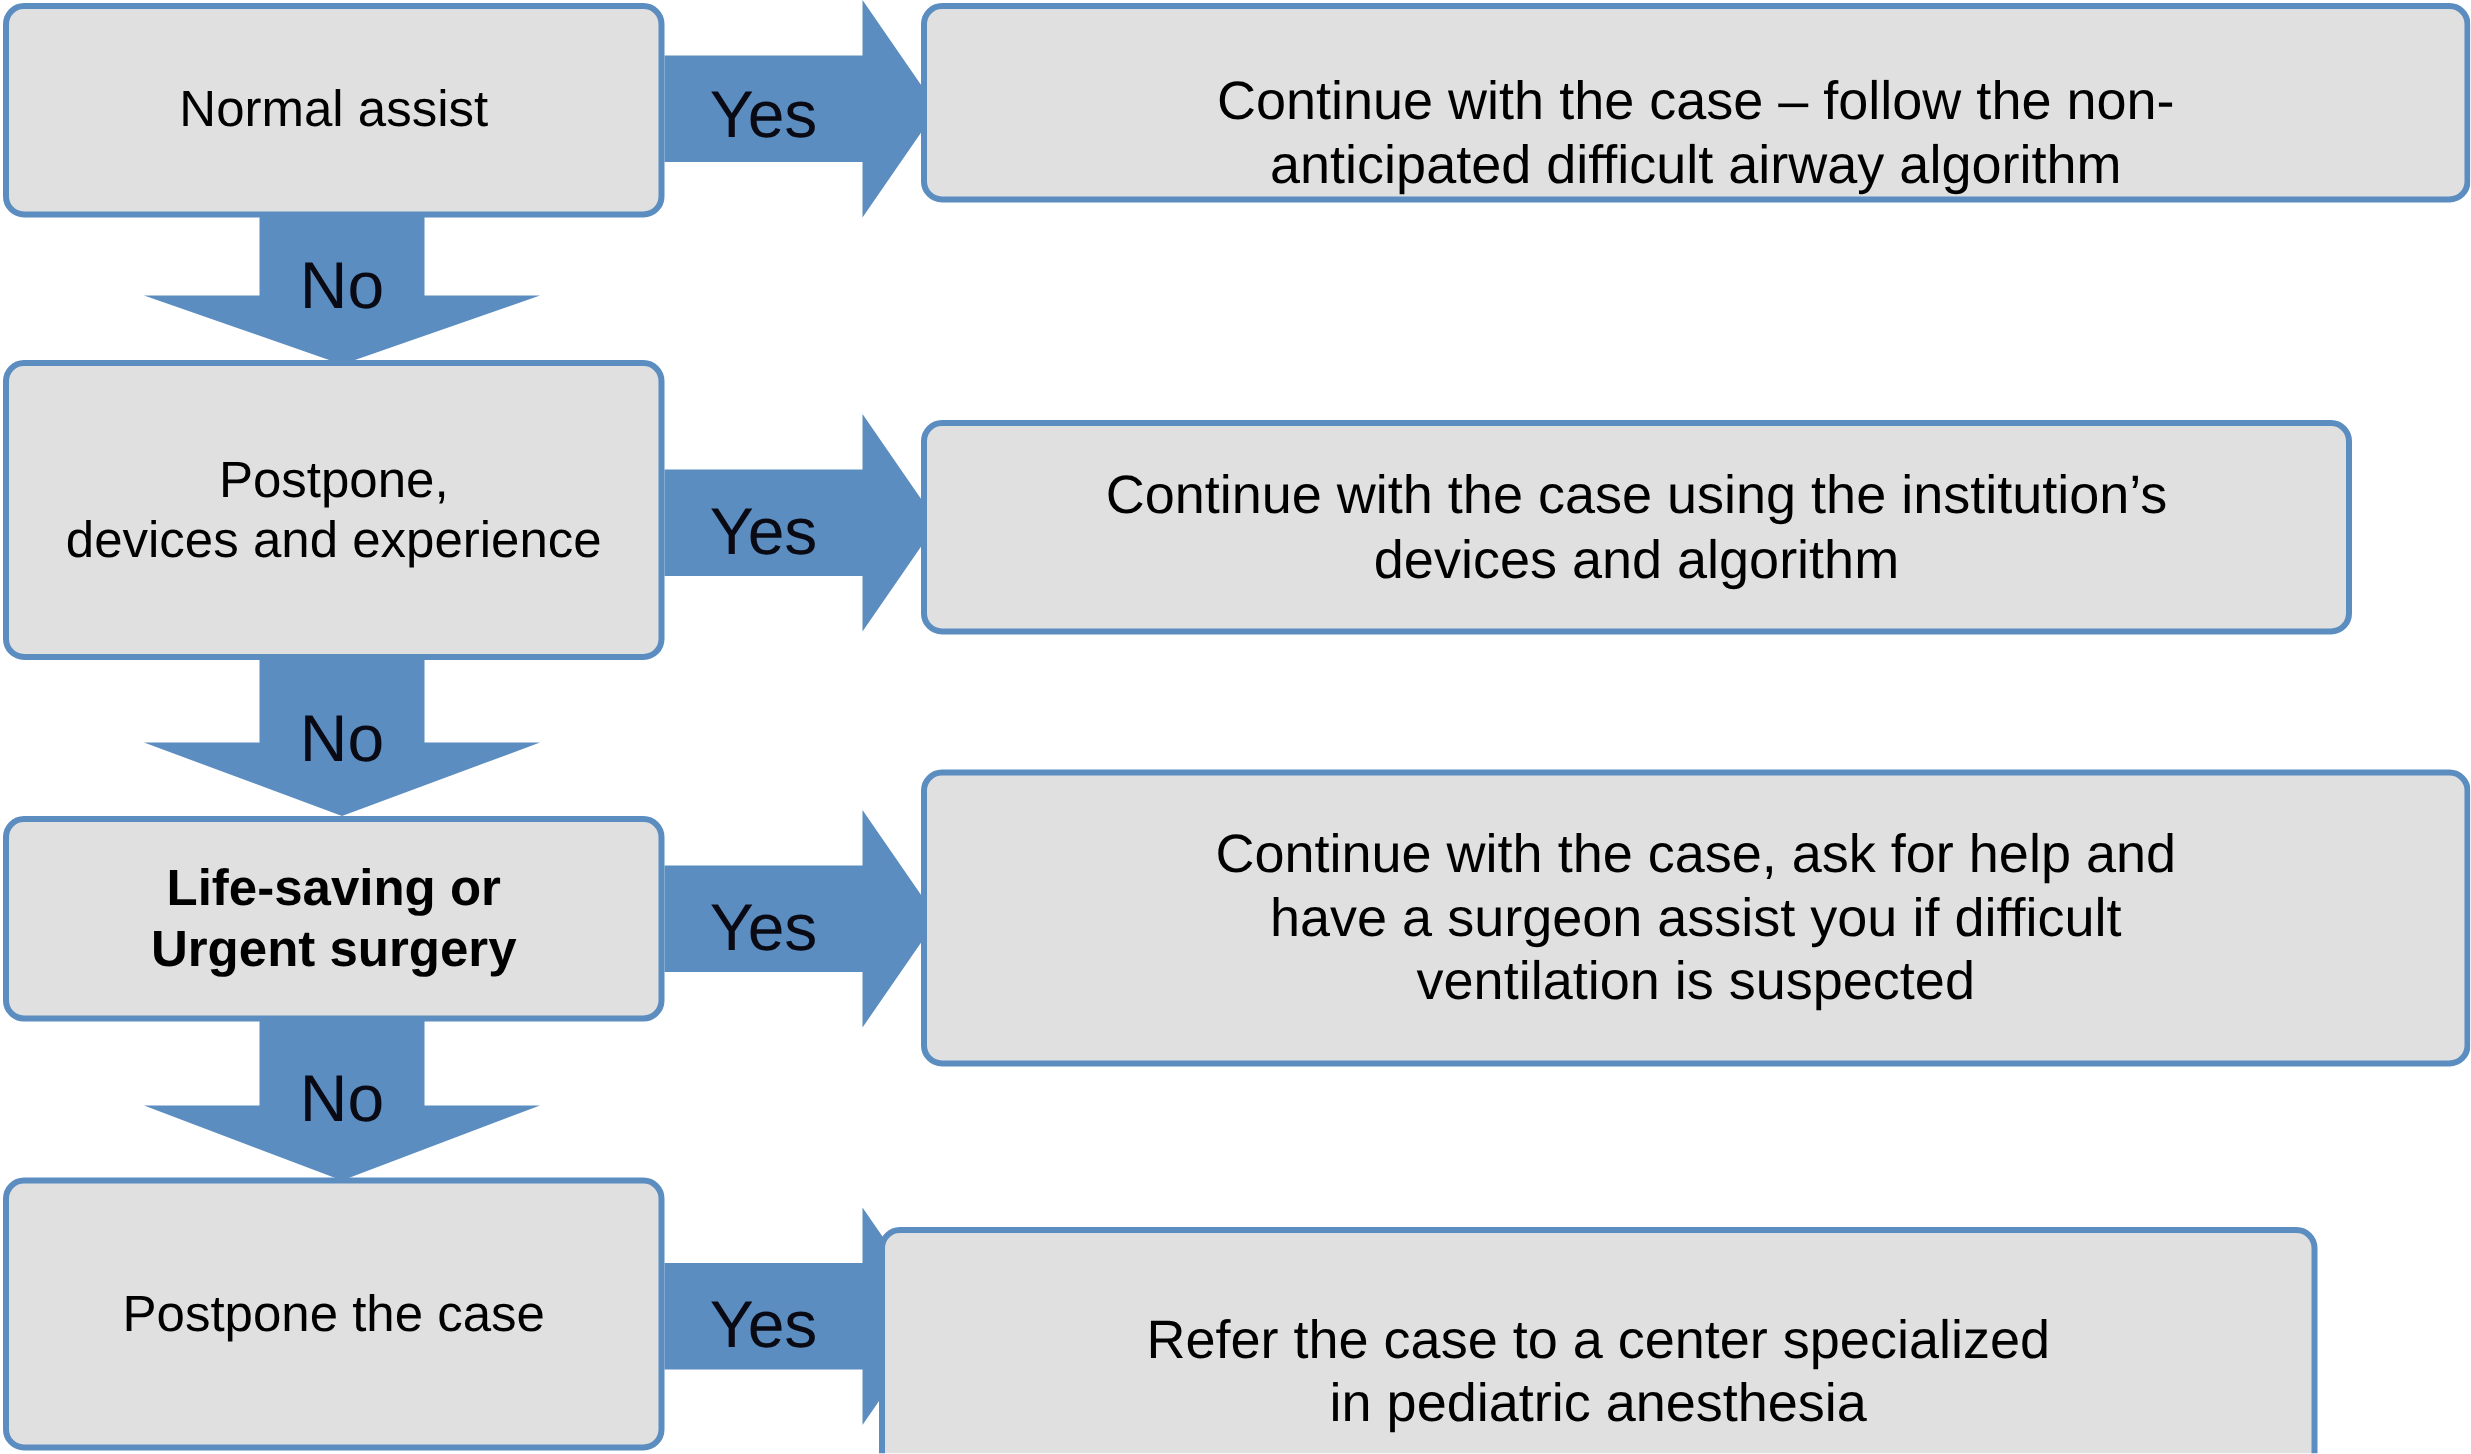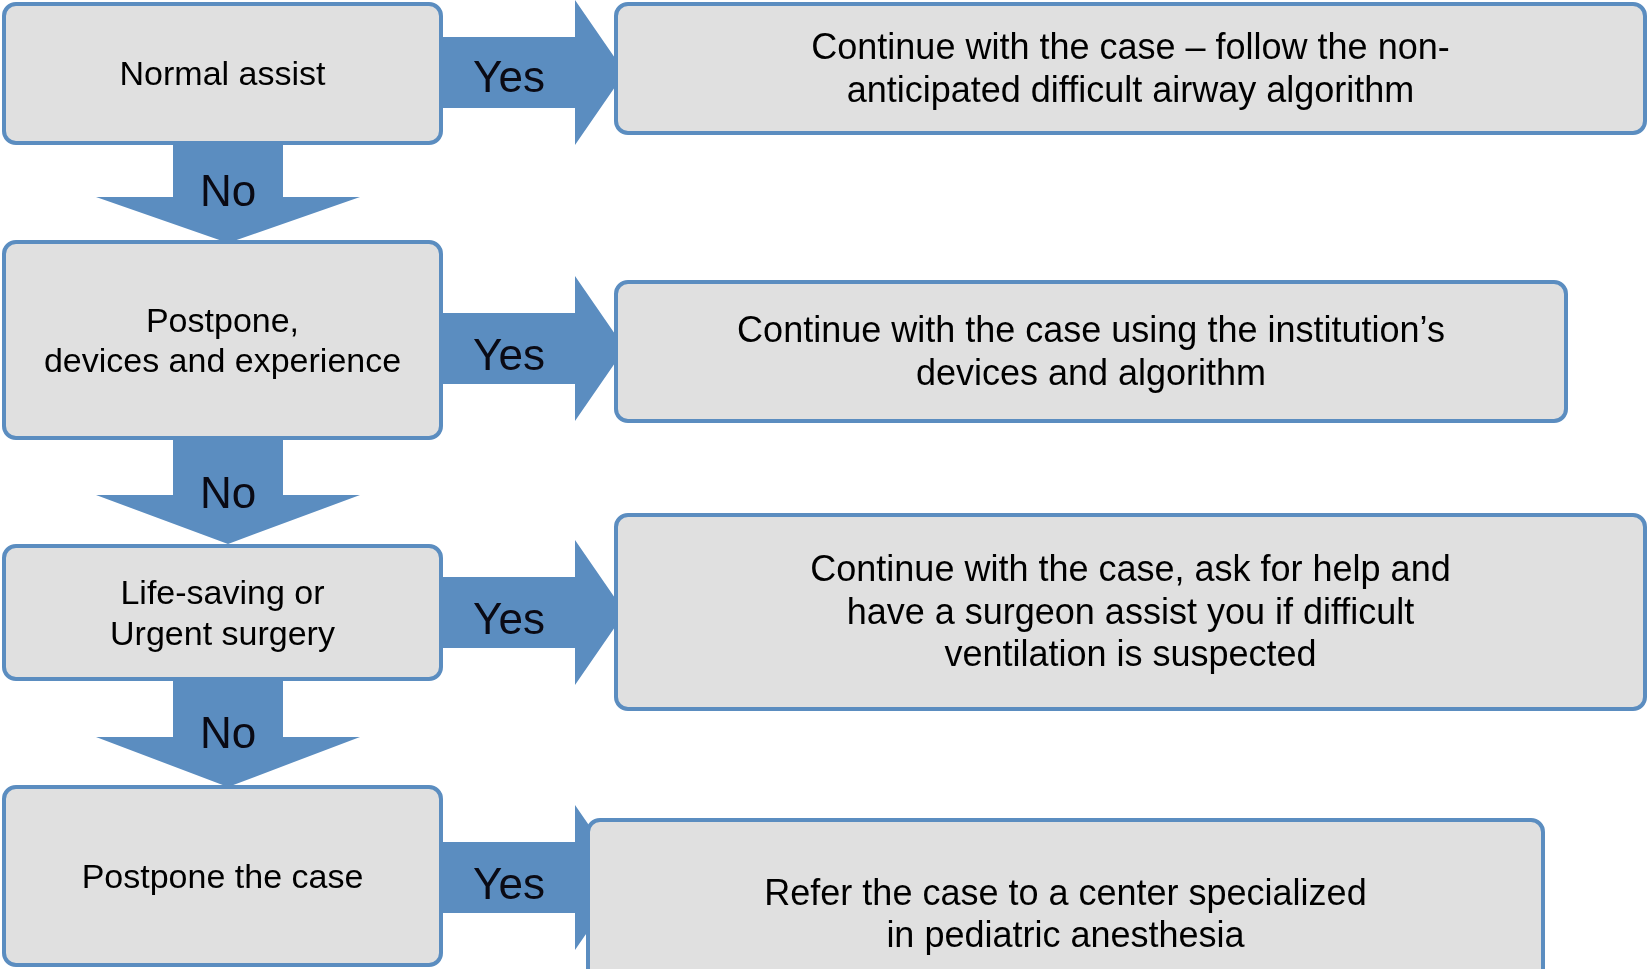--- a/index.html
+++ b/index.html
@@ -76,21 +76,21 @@
     <span class="node-text">Normal assist</span>
   </div>
 
   <div class="arrow-right" style="left:443px; top:0px; width:182px; height:145px;">
     <svg viewBox="0 0 182 145" preserveAspectRatio="none" aria-hidden="true">
       <polygon points="0,37 132,37 132,0 182,72.5 132,145 132,108 0,108" fill="#5B8DC0"></polygon>
     </svg>
   </div>
   <div class="arrow-label" style="left:443px; top:52px; width:132px;">Yes</div>
 
-  <div class="node-box action-box" style="left:614px; top:2px; width:1033px; height:133px;">
+  <div class="node-box action-box" style="left:614px; top:2px; width:1033px; height:133px;align-items:flex-end;">
     <span class="node-text">Continue with the case – follow the non-
 anticipated difficult airway algorithm</span>
   </div>
 
   <div class="arrow-down" style="left:96px; top:143px; width:264px; height:100px;">
     <svg viewBox="0 0 264 100" preserveAspectRatio="none" aria-hidden="true">
       <polygon points="77,0 187,0 187,54 264,54 132,100 0,54 77,54" fill="#5B8DC0"></polygon>
     </svg>
   </div>
   <div class="arrow-label" style="left:96px; top:166px; width:264px;">No</div>
@@ -112,21 +112,21 @@
 devices and algorithm</span>
   </div>
 
   <div class="arrow-down" style="left:96px; top:438px; width:264px; height:106px;">
     <svg viewBox="0 0 264 106" preserveAspectRatio="none" aria-hidden="true">
       <polygon points="77,0 187,0 187,57 264,57 132,106 0,57 77,57" fill="#5B8DC0"></polygon>
     </svg>
   </div>
   <div class="arrow-label" style="left:96px; top:468px; width:264px;">No</div>
 
-  <div class="node-box decision-box" style="left:2px; top:544px; width:441px; height:137px;">
+  <div class="node-box decision-box" style="left:2px; top:544px; width:441px; height:137px;font-weight:bold;">
     <span class="node-text">Life-saving or
 Urgent surgery</span>
   </div>
 
   <div class="arrow-right" style="left:443px; top:540px; width:182px; height:145px;">
     <svg viewBox="0 0 182 145" preserveAspectRatio="none" aria-hidden="true">
       <polygon points="0,37 132,37 132,0 182,72.5 132,145 132,108 0,108" fill="#5B8DC0"></polygon>
     </svg>
   </div>
   <div class="arrow-label" style="left:443px; top:594px; width:132px;">Yes</div>

